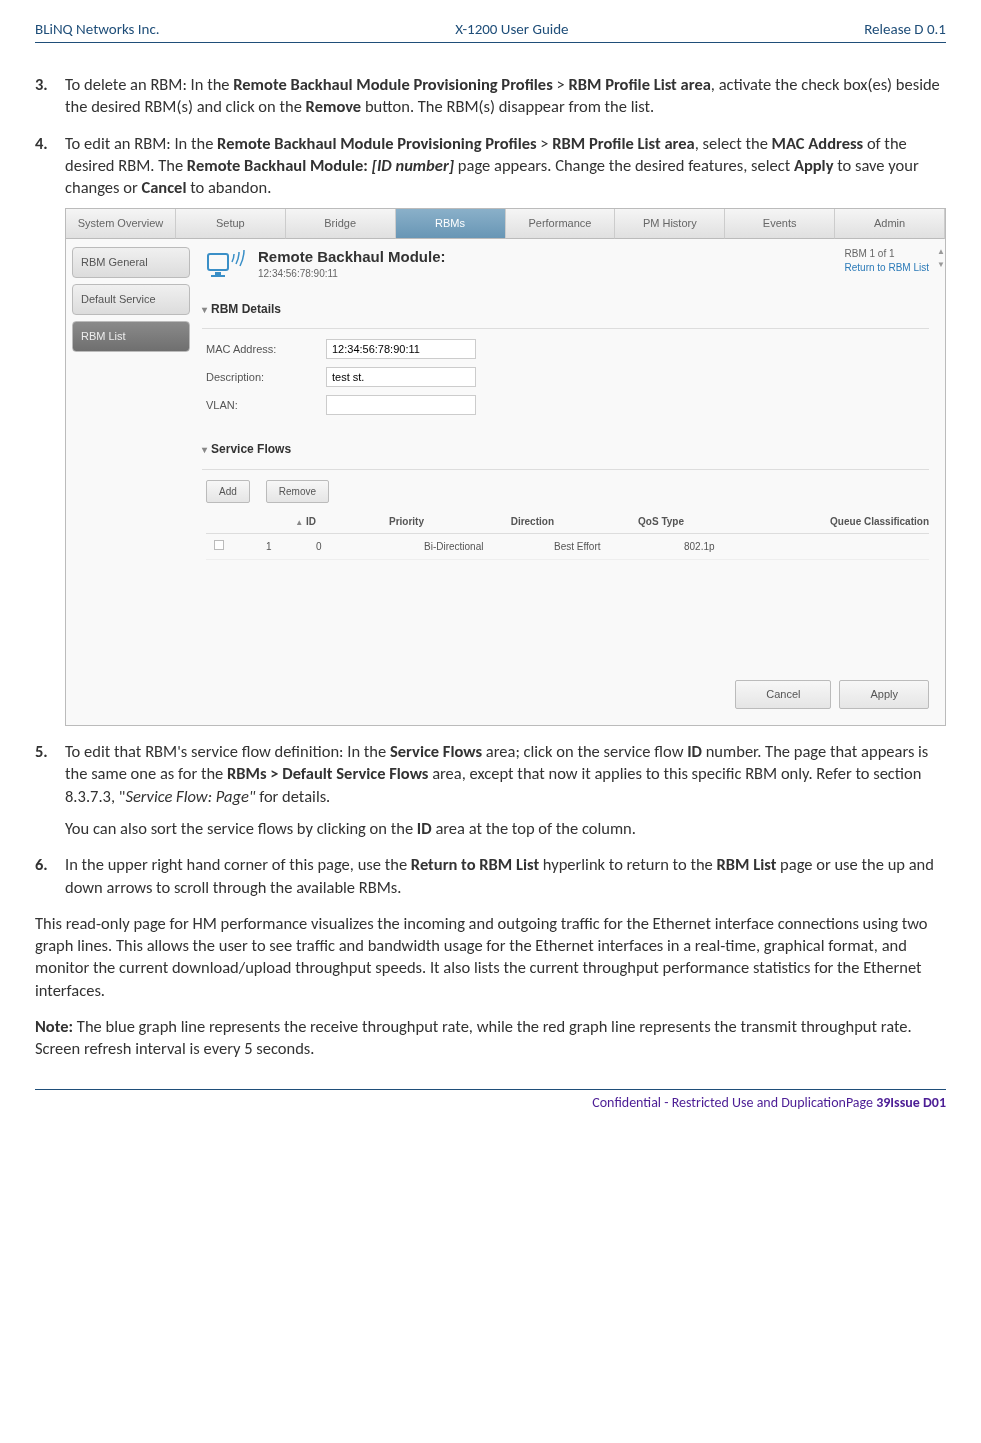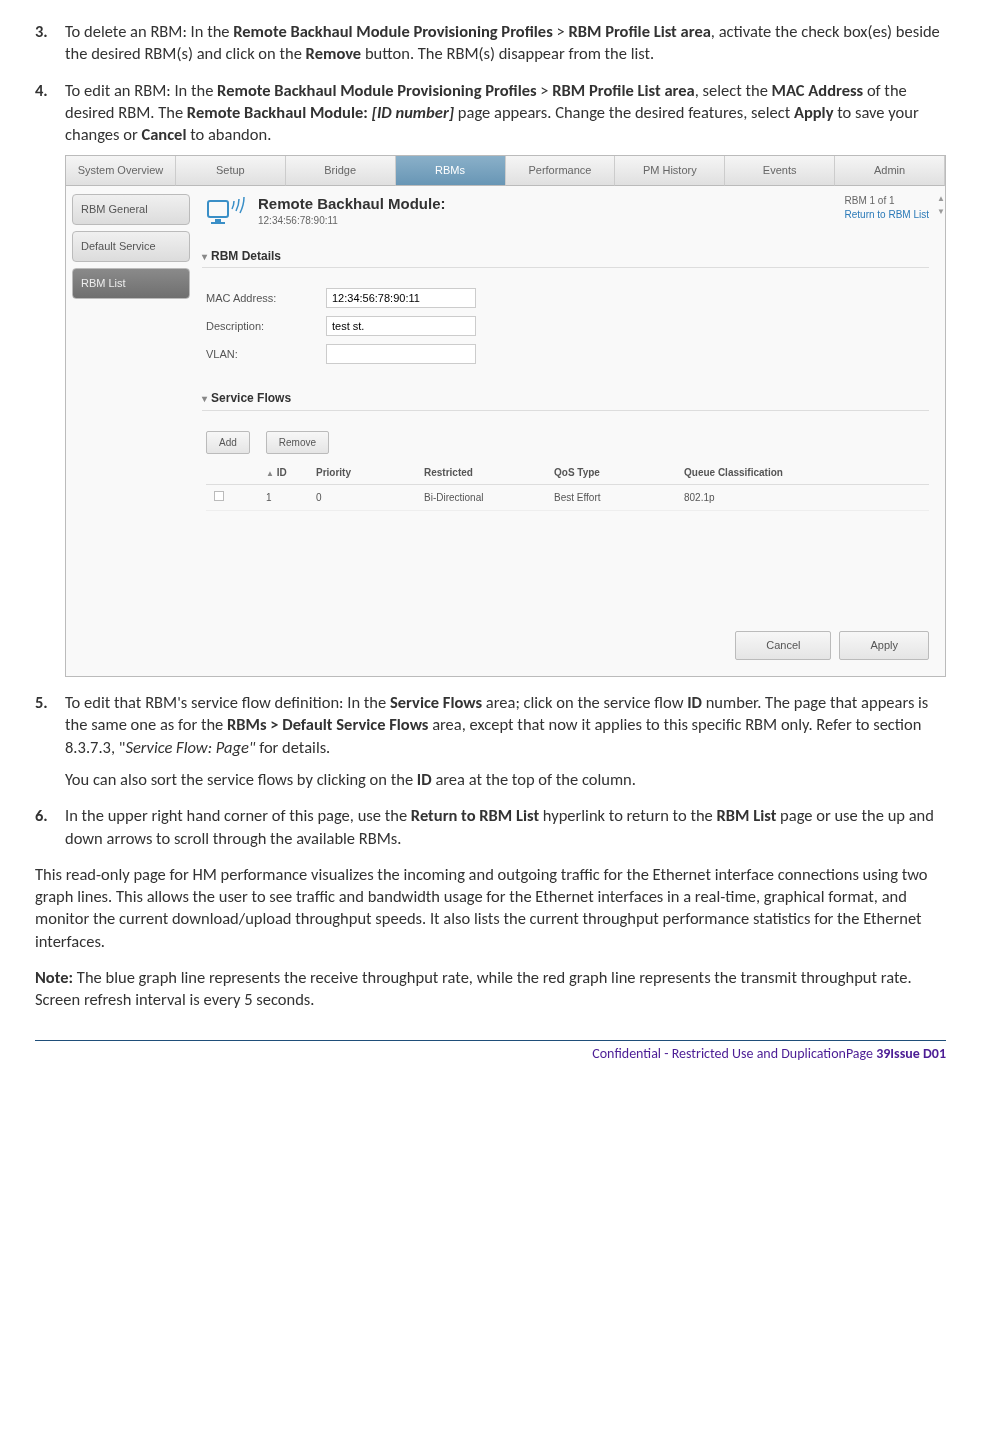--- a/index.html
+++ b/index.html
@@ -24,48 +24,53 @@
     .left-btn.dark { background: linear-gradient(#8a8a8a,#6f6f6f); color: #eee; }
     .main-col { flex: 1; padding: 8px 16px 8px 10px; position: relative; }
     .title-row { display: flex; align-items: flex-start; margin-bottom: 18px; }
     .icon-box { width: 40px; height: 36px; margin-right: 12px; display:flex; align-items:center; justify-content:center; }
     .title-row .txt .big { font-weight: bold; font-size: 15px; color: #333; }
     .title-row .txt .sub { font-size: 10px; color: #666; }
     .nav-links { position: absolute; right: 16px; top: 8px; font-size: 10px; text-align: left; }
     .nav-links .grey { color: #666; }
     .nav-links .blue { color: #2b7ab8; }
     .nav-arrows { position: absolute; right: 0px; top: 8px; display: flex; flex-direction: column; gap: 2px; font-size: 8px; color: #999; }
-    .section-head { font-weight: bold; font-size: 12px; color: #333; border-bottom: 1px solid #ddd; padding-bottom: 3px; margin-bottom: 20px; margin-left: -4px; }
+    .section-head { font-weight: bold; font-size: 12px; color: #333; border-bottom: 1px solid #ddd; padding-bottom: 11px; margin-bottom: 10px; margin-left: -4px; }
     .section-head .chev { color: #888; margin-right: 4px; font-size:10px; display:inline-block; }
     .form-row { display: flex; align-items: center; margin-bottom: 8px; font-size: 11px; }
     .form-row .lbl { width: 120px; color: #555; }
     .form-row .inp { border: 1px solid #ccc; padding: 3px 5px; font-size: 11px; width: 150px; background: #fff; }
     .sf-btns { display: flex; gap: 16px; margin-bottom: 8px; margin-top: 4px; }
     .sf-btn { border: 1px solid #bbb; background: linear-gradient(#f7f7f7,#e5e5e5); padding: 4px 12px; font-size: 10px; color: #555; border-radius: 2px; }
     .sf-table { width: 100%; font-size: 10px; }
-    .sf-head { display: flex; border-bottom: 1px solid #ddd; padding: 4px 0; color: #555; font-weight: bold; }
+    .sf-head { display: flex; border-bottom: 1px solid #ddd; padding: 4px 0; color: #555; font-weight: bold; text-align: right; }
     .sf-row { display: flex; padding: 6px 0; color: #555; border-bottom: 1px solid #eee; }
     .c-chk { width: 60px; padding-left: 8px; }
     .c-id { width: 50px; }
     .c-pri { width: 108px; }
     .c-dir { width: 130px; }
     .c-qos { width: 130px; }
     .c-qc { flex: 1; }
     .bottom-btns { display: flex; justify-content: flex-end; gap: 8px; margin-top: 120px; padding-bottom: 8px; }
     .bottom-btn { border: 1px solid #bbb; background: linear-gradient(#f7f7f7,#e5e5e5); padding: 6px 30px; font-size: 11px; color: #555; border-radius: 2px; }
     .h2 { color: #1f4e79; font-family: Cambria, Georgia, serif; font-size: 23px; font-weight: bold; margin: 22px 0 14px 0; }
     .body-p { font-size: 16.5px; line-height: 1.35; margin-bottom: 14px; color: #333; }
     .chkbox { display:inline-block; width:10px; height:10px; border:1px solid #bbb; background:#fff; }
     .sort-icon { font-size:8px; color:#888; }
   </style>
 </head>
 <body>
 
 <div class="page">
 
+  <div class="header">
+    <span>BLiNQ Networks Inc.</span>
+    <span>X-1200 User Guide</span>
+    <span>Release D 0.1</span>
+  </div>
 
   <ol class="ol">
 
     <li>
       <span class="num">3.</span>
       <span>To delete an RBM: In the </span><span class="bold">Remote Backhaul Module Provisioning Profiles</span><span> &gt; </span><span class="bold">RBM Profile List area</span><span>, activate the check box(es) beside the desired RBM(s) and click on the </span><span class="bold">Remove</span><span> button. The RBM(s) disappear from the list.</span>
     </li>
 
     <li>
       <span class="num">4.</span>
@@ -134,21 +139,21 @@
             <div class="section-head"><span class="chev">▾</span><span>Service Flows</span></div>
             <div class="sf-btns">
               <div class="sf-btn">Add</div>
               <div class="sf-btn">Remove</div>
             </div>
             <div class="sf-table">
               <div class="sf-head">
                 <div class="c-chk"></div>
                 <div class="c-id"><span class="sort-icon">▲</span> <span>ID</span></div>
                 <div class="c-pri">Priority</div>
-                <div class="c-dir">Restricted</div>
+                <div class="c-dir">Direction</div>
                 <div class="c-qos">QoS Type</div>
                 <div class="c-qc">Queue Classification</div>
               </div>
               <div class="sf-row">
                 <div class="c-chk"><span class="chkbox"></span></div>
                 <div class="c-id">1</div>
                 <div class="c-pri">0</div>
                 <div class="c-dir">Bi-Directional</div>
                 <div class="c-qos">Best Effort</div>
                 <div class="c-qc">802.1p</div>

